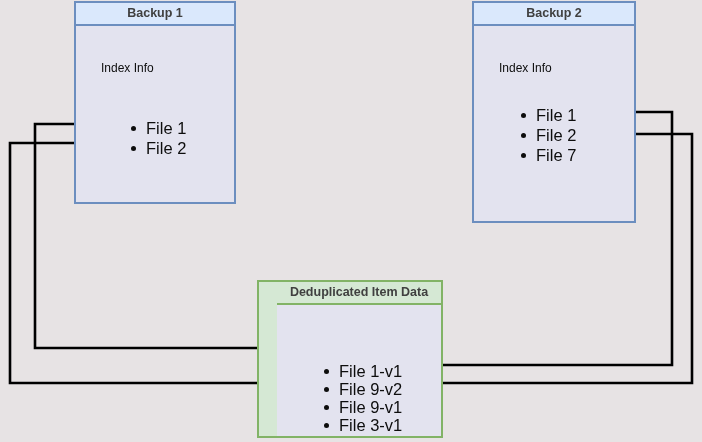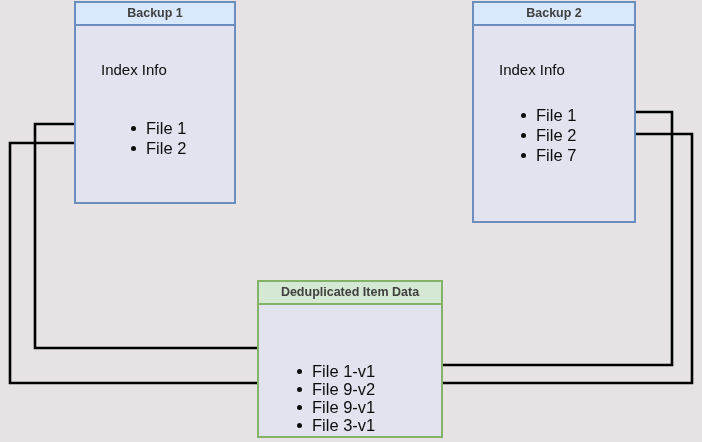--- a/index.html
+++ b/index.html
@@ -39,21 +39,21 @@
     color: #404040;
     border-bottom: 2px solid #6c8ebf;
     background: #dae8fc;
   }
   .box-body {
     position: relative;
     height: calc(100% - 23px);
   }
   .box-title {
     position: absolute;
-    font-size: 15px;
+    font-size: 12px;
     color: #0d0d0d;
     white-space: nowrap;
   }
   .file-list {
     position: absolute;
     margin: 0;
     padding: 0;
     list-style: none;
   }
   .file-list li {
@@ -130,24 +130,24 @@
     <div class="box-body" style="background:#e3e3ef;">
       <div class="box-title" style="left:25px; top:35px;">Index Info</div>
       <ul class="file-list" style="left:45px; top:79px;">
         <li>File 1</li>
         <li>File 2</li>
         <li>File 7</li>
       </ul>
     </div>
   </div>
 
-  <div class="box green" style="left:257px; top:280px; width:186px; height:158px;">
+  <div class="box green" style="left:257px; top:280px; width:186px; height:158px;padding-left:18px;">
     <div class="box-header">Deduplicated Item Data</div>
     <div class="box-body" style="background:#e3e3ef;">
-      <ul class="file-list dedup-list" style="left:36px; top:57px;">
+      <ul class="file-list dedup-list" style="left:45px; top:57px;">
         <li>File 1-v1</li>
         <li>File 9-v2</li>
         <li>File 9-v1</li>
         <li>File 3-v1</li>
       </ul>
     </div>
   </div>
 
 </div>
 

